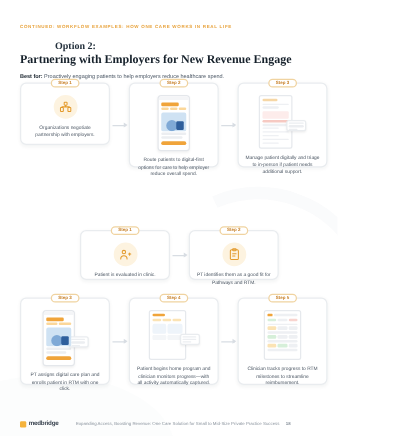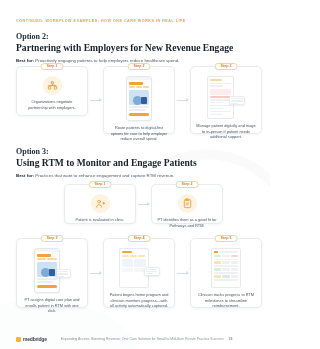--- a/index.html
+++ b/index.html
@@ -22,21 +22,21 @@
 
   .eyebrow{
     position:absolute;left:16px;top:19px;
     font-size:3.6px;letter-spacing:.55px;font-weight:700;
     color:#e8a33d;text-transform:uppercase;white-space:nowrap;
   }
 
   .opt{position:absolute;left:16px;}
   .opt .kicker{
     font-family:"Liberation Serif", serif;
-    font-size:8px;font-weight:700;color:#23303c;line-height:1.15;
+    font-size:8px;font-weight:700;color:#23303c;line-height:1.15;margin-left:28px;
   }
   .opt .headline{
     font-family:"Liberation Serif", serif;
     font-size:9.6px;font-weight:700;color:#16212b;line-height:1.2;margin-top:1px;
   }
   .opt .bestfor{
     font-size:4.4px;color:#4c5866;margin-top:4px;line-height:1.3;
   }
   .opt .bestfor b{color:#16212b;font-weight:700;}
 
@@ -242,27 +242,20 @@
         <div class="tooltip">
           <i></i>
             <i></i>
             <i class="s"></i>
         </div>
       </div>
       <div class="cap">Manage patient digitally and triage to in-person if patient needs additional support.</div>
     </div>
   </div>
 
-  <div class="opt" style="top:147px;">
-    <div class="kicker">Option 3:</div>
-    <div class="headline">Using RTM to Monitor and Engage Patients</div>
-    <div class="bestfor">
-      <b>Best for:</b><span> Practices that want to enhance engagement and capture RTM revenue.</span>
-    </div>
-  </div>
 
   <div class="row" style="left:64px;top:184px;">
     <div class="card" style="width:72px;height:40px;">
       <div class="step-pill">Step 1</div>
       <div class="art">
         <div class="icon-circle">
           <svg width="11" height="11" viewBox="0 0 24 24" fill="none" stroke="#e39a2c" stroke-width="1.8" stroke-linecap="round" stroke-linejoin="round">
             <circle cx="9" cy="8" r="3"></circle>
               <path d="M3.5 20c0-3.3 2.5-5.5 5.5-5.5s5.5 2.2 5.5 5.5"></path>
             <path d="M17 11.5h4M19 9.5v4"></path>

